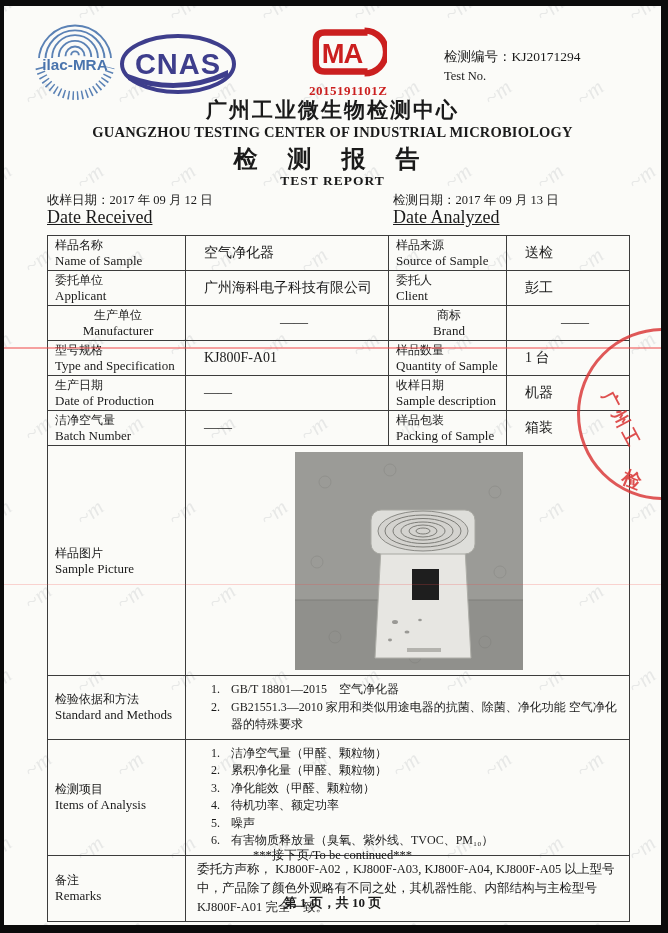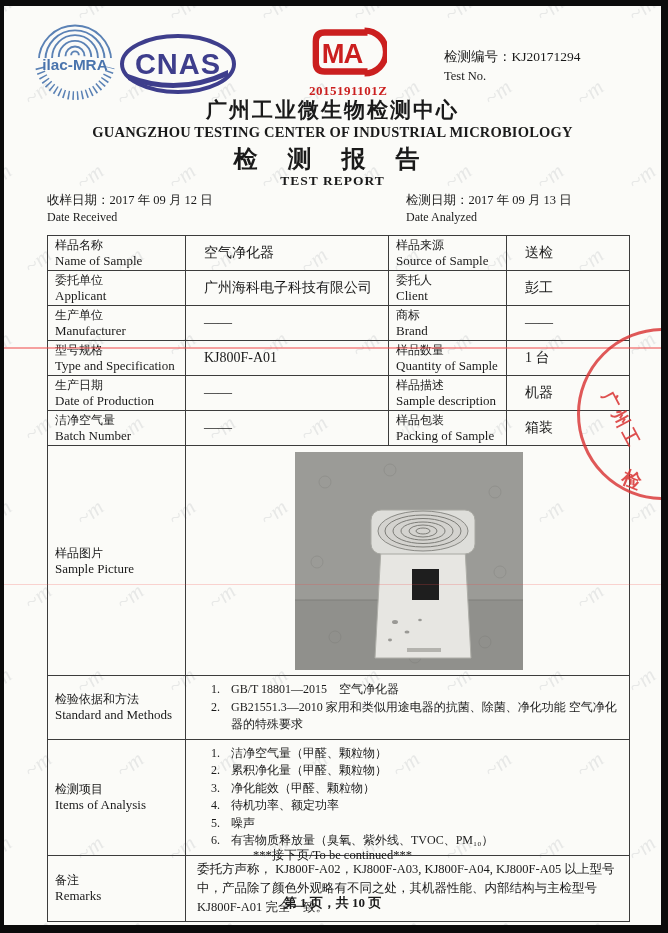--- a/index.html
+++ b/index.html
@@ -29,31 +29,31 @@
   
   .ctr { left:0; width:657px; text-align:center; }
   .title-zh { top:90px; font-size:21px; font-weight:bold; letter-spacing:2px; }
   .title-en { top:118px; font-size:14.5px; font-weight:bold; letter-spacing:.2px; }
   .report-zh { top:137px; font-size:24px; font-weight:bold; letter-spacing:12px; }
   .report-en { top:167px; font-size:13.5px; font-weight:bold; letter-spacing:1px; }
 
   
   .date-block { top:186px; line-height:17px; }
   .date-zh { font-size:12.5px; }
-  .date-en { font-size:12px; }
+  .date-en { font-size:18px;text-decoration:underline; }
 
   
   table.report { position:absolute; left:43px; top:229px; width:582px; z-index:2;
                  border-collapse:collapse; table-layout:fixed; }
   table.report td { border:1px solid #3c3c3c; vertical-align:middle;
                     padding:2px 4px 2px 7px; }
   .lbl .zh { font-size:12px; display:block; line-height:15px; }
   .lbl .en { font-size:13px; display:block; line-height:15px; }
   .val { font-size:14px; padding-left:18px !important; }
-  .r1 { height:34px; } .r2 { height:29px; } .r3 { height:27px; }
+  .r1 { height:34px; } .r2 { height:29px; } .r3 { height:27px;text-align:center; }
   .r4 { height:27px; } .r5 { height:28px; } .r6 { height:34px; }
   .r-pic { height:230px;font-family:Liberation Serif, serif; } .r-std { height:48px; } .r-ana { height:93px; }
   .r-rem { height:58px; }
   td.pic-cell { text-align:center; vertical-align:middle; padding:4px; }
   ol.numlist { margin:3px 0 3px 0; padding-left:30px; font-size:12px;
                line-height:17.5px; }
   ol.numlist li { padding-left:8px; }
   .rem-text { font-size:12.5px; line-height:19px; padding:2px 4px; }
 
   .continued { top:841px; font-size:12.5px; }
@@ -203,21 +203,21 @@
 
   <div class="abs ctr title-zh">广州工业微生物检测中心</div>
   <div class="abs ctr title-en">GUANGZHOU TESTING CENTER OF INDUSTRIAL MICROBIOLOGY</div>
   <div class="abs ctr report-zh">检 测 报 告</div>
   <div class="abs ctr report-en">TEST REPORT</div>
 
   <div class="abs date-block" style="left:43px">
     <div class="date-zh">收样日期：2017 年 09 月 12 日</div>
     <div class="date-en">Date Received</div>
   </div>
-  <div class="abs date-block" style="left:402px">
+  <div class="abs date-block" style="left:389px">
     <div class="date-zh">检测日期：2017 年 09 月 13 日</div>
     <div class="date-en">Date Analyzed</div>
   </div>
 
   <table class="report">
     <colgroup>
         <col style="width:138px">
         <col style="width:203px">
         <col style="width:118px">
         <col style="width:123px">
@@ -271,21 +271,21 @@
           </td>
       <td class="val">1 台</td>
     </tr>
     <tr class="r5">
       <td class="lbl">
         <span class="zh">生产日期</span>
         <span class="en">Date of Production</span>
           </td>
       <td class="val">——</td>
       <td class="lbl">
-        <span class="zh">样品描述</span>
+        <span class="zh">收样日期</span>
         <span class="en">Sample description</span>
           </td>
       <td class="val">机器</td>
     </tr>
     <tr class="r6">
       <td class="lbl">
         <span class="zh">洁净空气量</span>
         <span class="en">Batch Number</span>
           </td>
       <td class="val">——</td>

